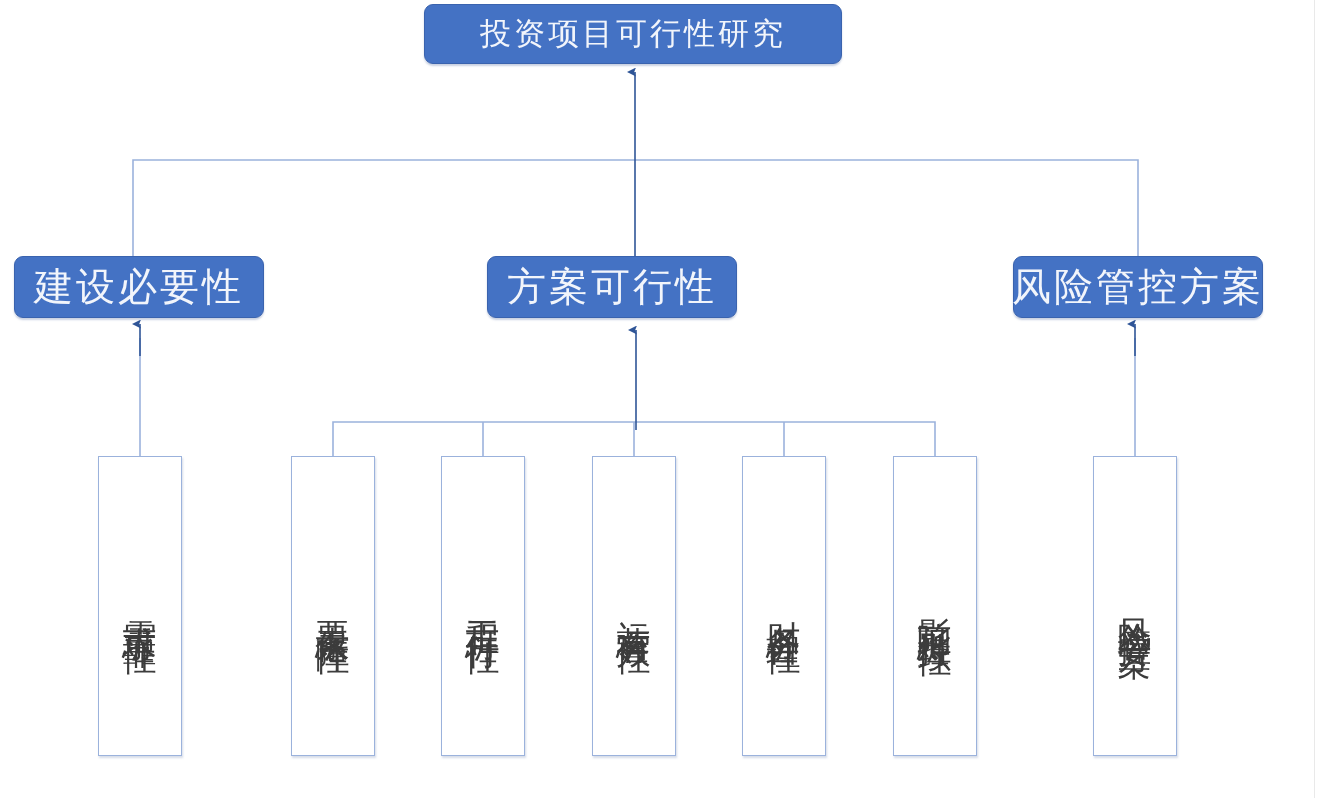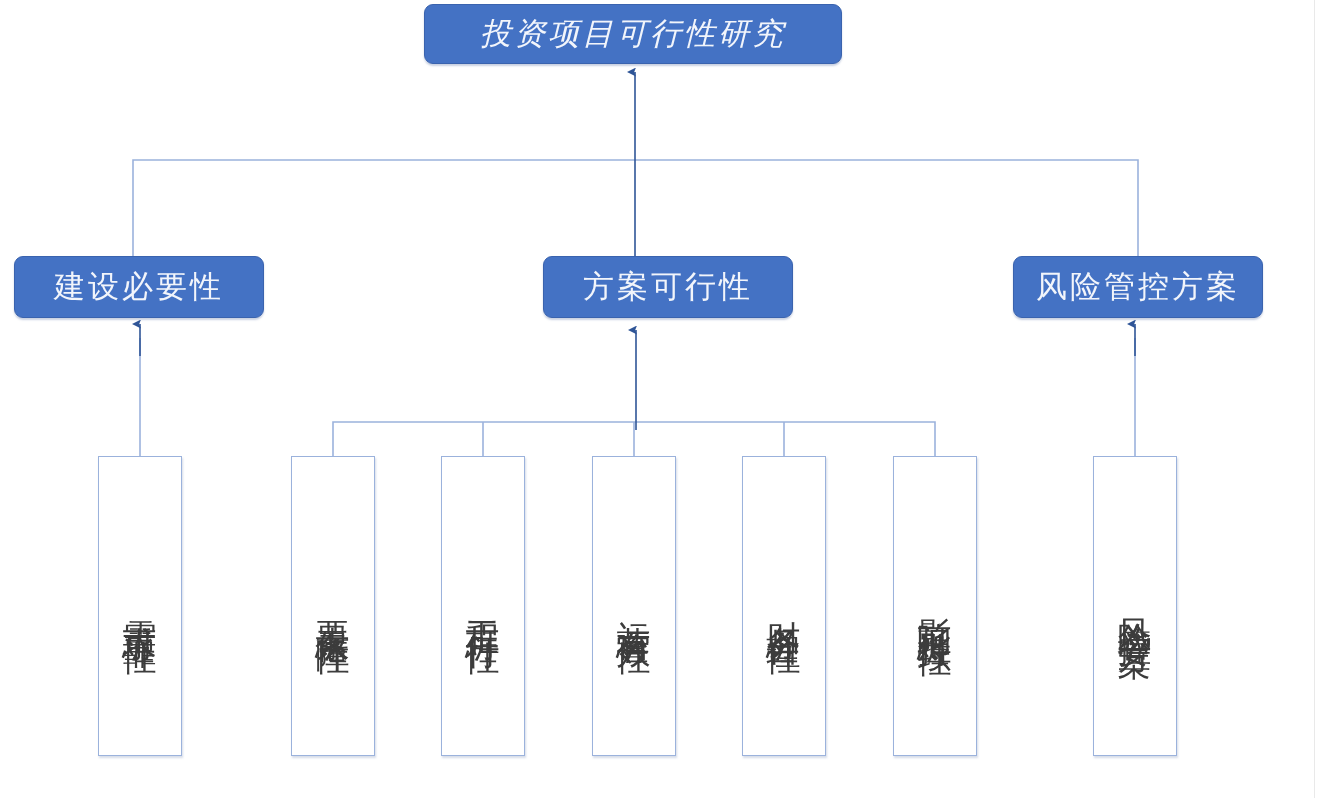--- a/index.html
+++ b/index.html
@@ -42,30 +42,29 @@
     font-weight: 400;
     box-shadow: 0 2px 2px rgba(60,90,150,0.28);
     white-space: nowrap;
   }
   .node-root {
     left: 424px;
     top: 4px;
     width: 418px;
     height: 60px;
     font-size: 31px;
-    font-style: italic;
   }
   .node-l2 {
     top: 256px;
     width: 250px;
     height: 62px;
-    font-size: 31px;
+    font-size: 39px;
   }
   .node-l2.pos-a { left: 14px; }
-  .node-l2.pos-b { left: 543px; }
+  .node-l2.pos-b { left: 487px; }
   .node-l2.pos-c { left: 1013px; }
 
   
   .node-leaf {
     position: absolute;
     box-sizing: border-box;
     top: 456px;
     width: 84px;
     height: 300px;
     background: #FFFFFF;

